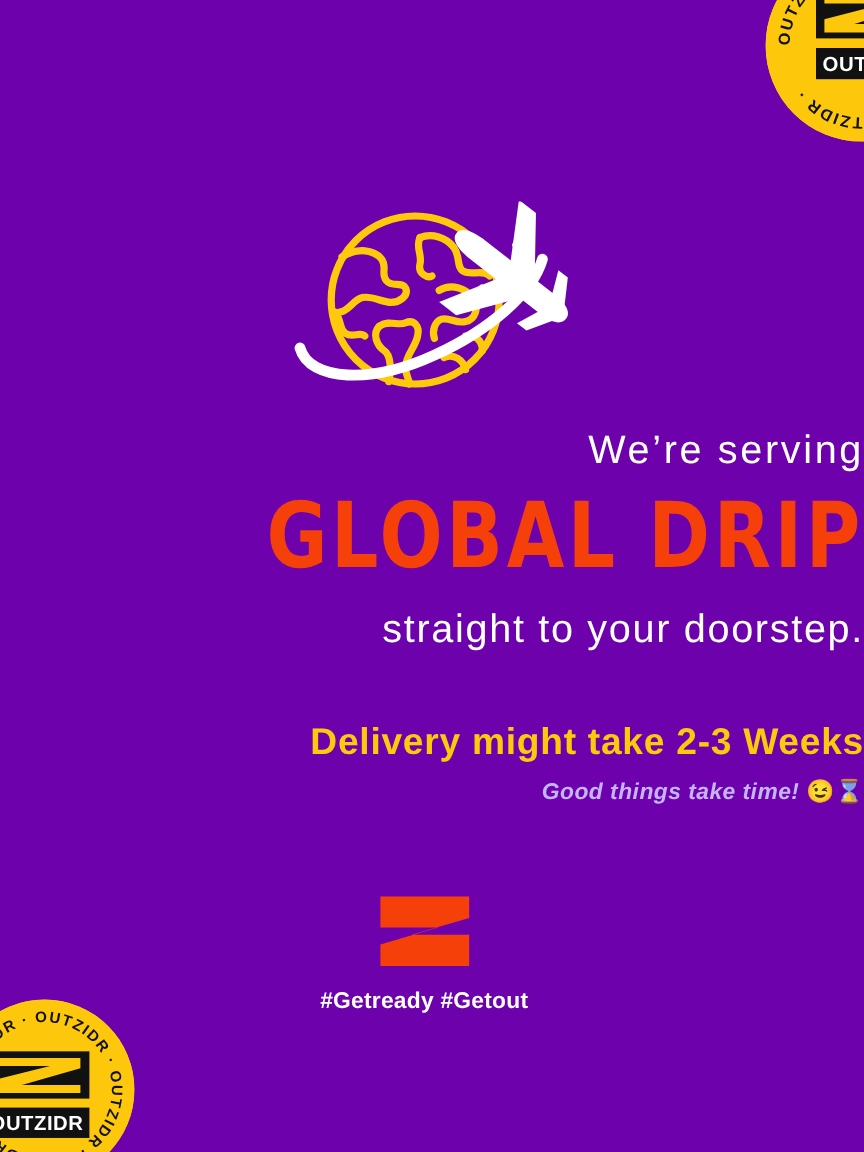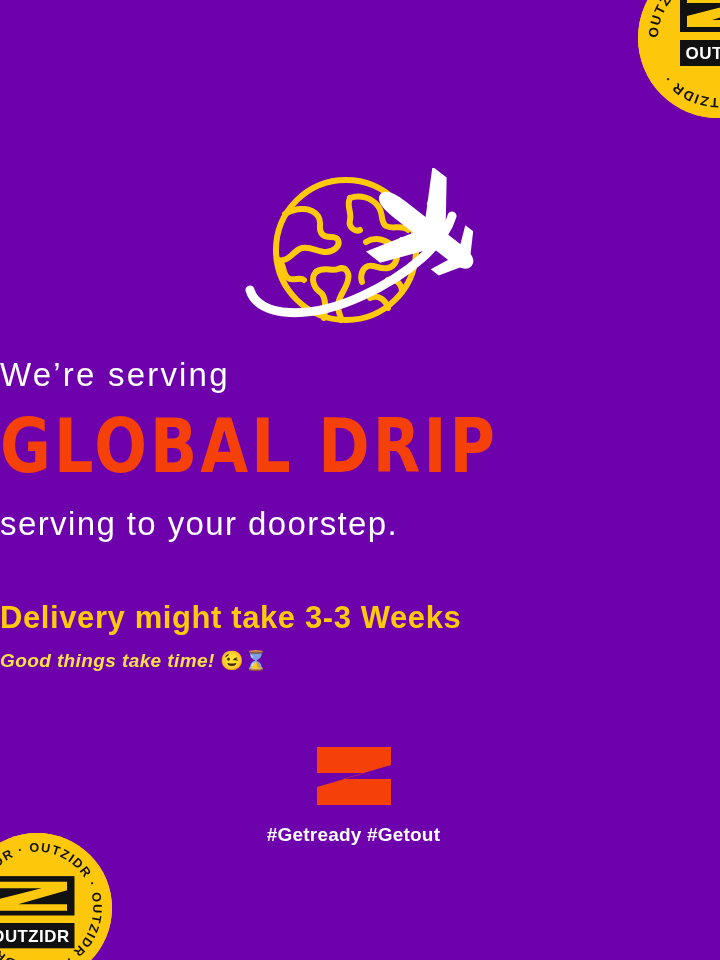--- a/index.html
+++ b/index.html
@@ -53,21 +53,21 @@
     height: 178px;
   }
   #artwork svg { display: block; width: 100%; height: 100%; }
 
   
   .text-stack {
     position: absolute;
     left: 0;
     top: 358px;
     width: 720px;
-    text-align: left;
+    text-align: right;
   }
   .line-serving {
     color: #FFFFFF;
     font-size: 33px;
     font-weight: 300;
     letter-spacing: 2.2px;
     line-height: 1.0;
     margin: 0;
   }
   .line-global {
@@ -91,21 +91,21 @@
   }
   .line-delivery {
     color: #FFC90B;
     font-size: 31px;
     font-weight: 700;
     letter-spacing: 0.6px;
     line-height: 1.0;
     margin: 62px 0 0 0;
   }
   .line-goodthings {
-    color: #fde047;
+    color: #c4b5fd;
     font-size: 19px;
     font-weight: 700;
     font-style: italic;
     letter-spacing: 0.4px;
     line-height: 1.0;
     margin: 18px 0 0 0;
   }
   .emoji { font-style: normal; font-weight: 400; }
 
   
@@ -216,22 +216,22 @@
 
         <rect x="-16" y="-28" width="12" height="8" rx="3" fill="#FFFFFF"></rect>
         <rect x="-16" y="20" width="12" height="8" rx="3" fill="#FFFFFF"></rect>
       </g>
     </svg>
   </div>
 
   <div class="text-stack">
     <p class="line-serving">We’re serving</p>
     <p class="line-global">GLOBAL DRIP</p>
-    <p class="line-doorstep">serving to your doorstep.</p>
-    <p class="line-delivery">Delivery might take 3-3 Weeks</p>
+    <p class="line-doorstep">straight to your doorstep.</p>
+    <p class="line-delivery">Delivery might take 2-3 Weeks</p>
     <p class="line-goodthings">
       <span>Good things take time!</span>
       <span class="emoji">😉⌛</span>
     </p>
   </div>
 
   <div id="footer">
     <svg id="zmark" viewBox="0 0 82 62" xmlns="http://www.w3.org/2000/svg">
       <polygon points="4,2 78,2 78,20 30,34 78,34 78,60 4,60 4,42 52,28 4,28" fill="#F5400A"></polygon>
     </svg>

